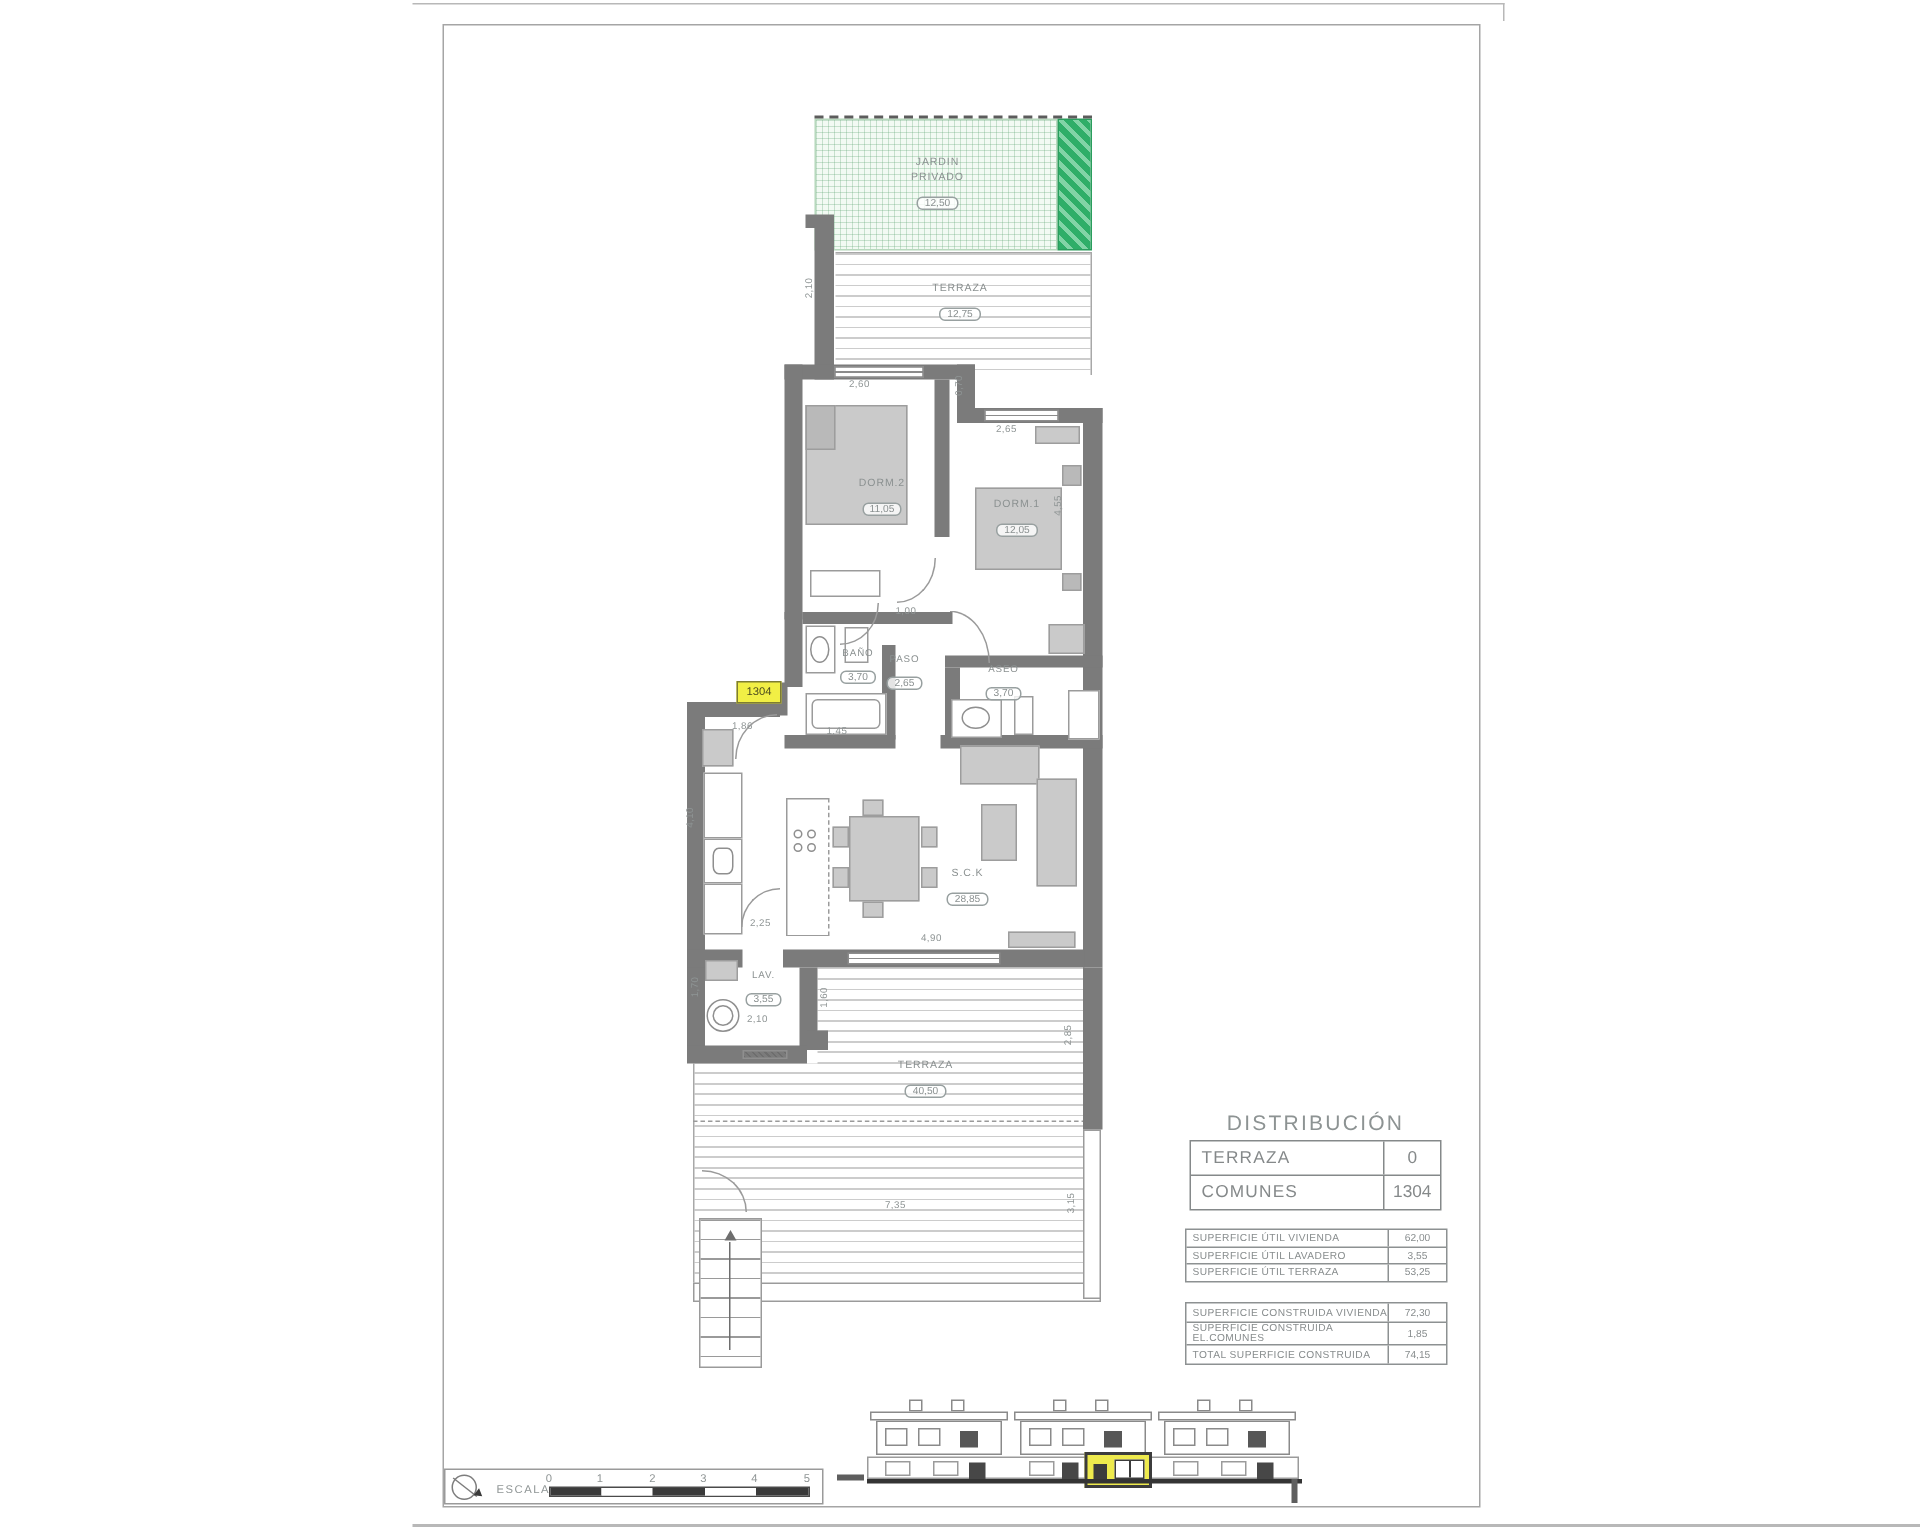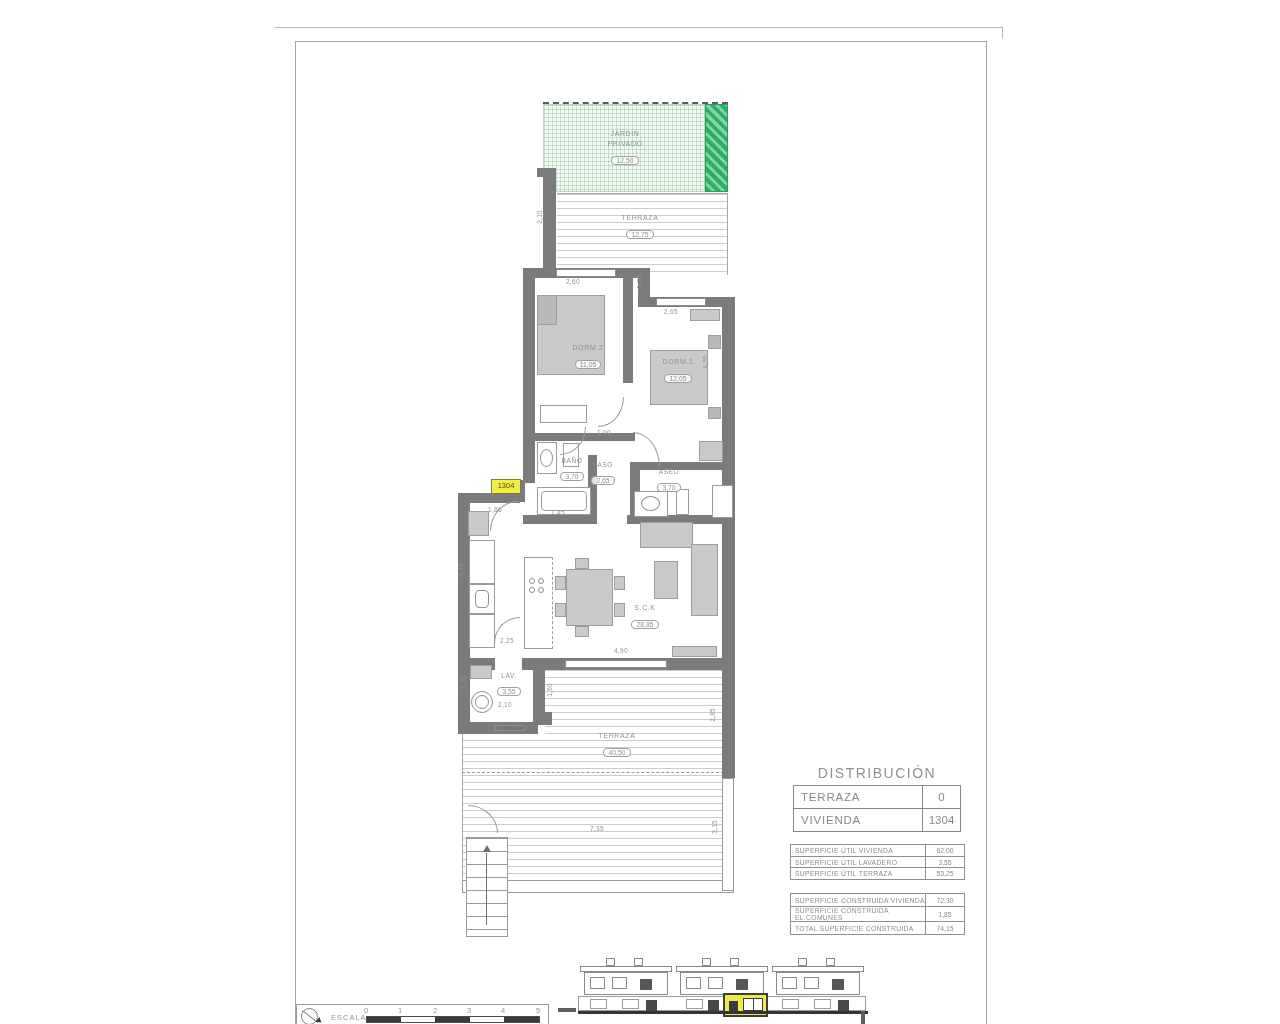--- a/index.html
+++ b/index.html
@@ -1,17 +1,17 @@
 <!DOCTYPE html>
 <html><head>
 <meta charset="utf-8">
 <style>
   html,body{margin:0;padding:0;background:#fff;width:1280px;height:1024px;overflow:hidden;
     font-family:"Liberation Sans", sans-serif;}
-  #sheet{position:absolute;left:0;top:0;width:1280px;height:880px;background:#fff;margin-top:25px;}
+  #sheet{position:absolute;left:0;top:0;width:1280px;height:880px;background:#fff;}
   .abs{position:absolute;}
   .line{position:absolute;background:#b8b8b8;}
   .border-page{position:absolute;border:1px solid #a5a5a5;background:transparent;}
   .w{position:absolute;background:#7b7b7b;}
   .furn{position:absolute;background:#cacaca;border:1px solid #9d9d9d;box-sizing:border-box;}
   .furn2{position:absolute;background:#b9b9b9;border:1px solid #9d9d9d;box-sizing:border-box;}
   .wht{position:absolute;background:#fff;border:1px solid #9b9b9b;box-sizing:border-box;}
   .win{position:absolute;background:linear-gradient(to bottom,#fff 42%,#8c8c8c 42%,#8c8c8c 58%,#fff 58%);
     border:1px solid #8c8c8c;box-sizing:border-box;}
   .hatch{position:absolute;background-color:#fff;
@@ -247,21 +247,21 @@
   <div class="dim v" style="left:711px;top:795px;">3,15</div>
 
   <div class="dist-title" style="left:793px;top:740px;width:168px;">DISTRIBUCIÓN</div>
 
   <div class="tblA" style="left:793px;top:760px;width:168px;height:47px;">
     <div class="row">
       <div class="lab">TERRAZA</div>
       <div class="val">0</div>
     </div>
     <div class="row">
-      <div class="lab">VIVIENDA</div>
+      <div class="lab">COMUNES</div>
       <div class="val">1304</div>
     </div>
   </div>
 
   <div class="tblS" style="left:790px;top:819px;width:175px;height:36px;">
     <div class="row">
       <div class="lab">SUPERFICIE ÚTIL VIVIENDA</div>
       <div class="val">62,00</div>
     </div>
     <div class="row">

